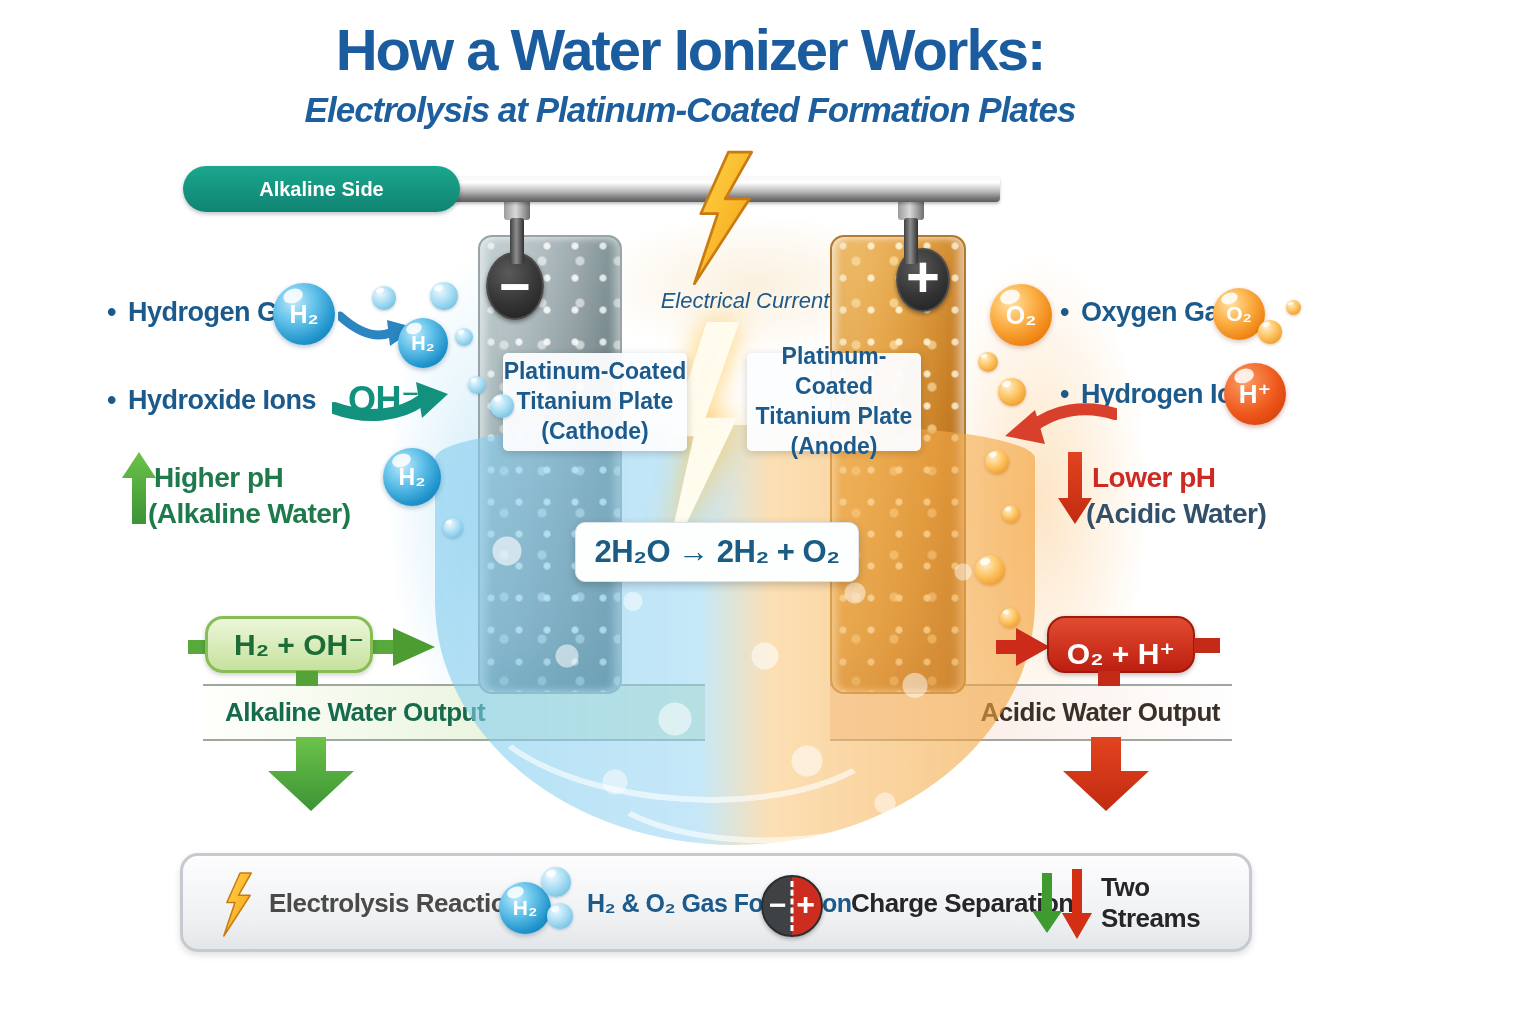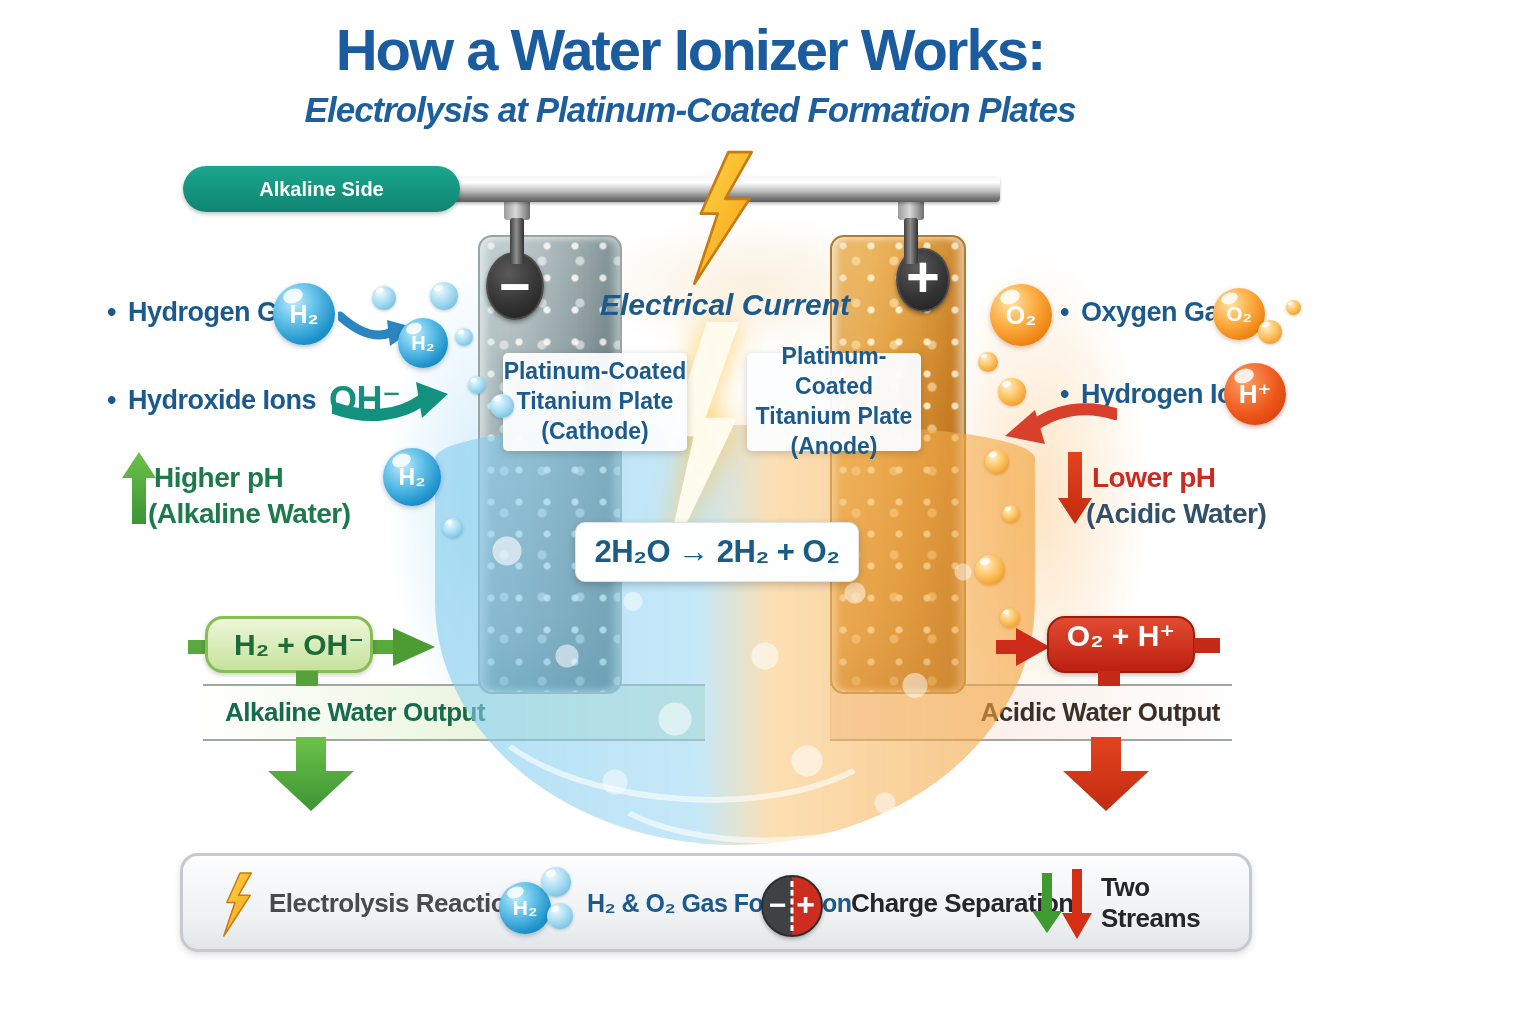--- a/index.html
+++ b/index.html
@@ -52,38 +52,38 @@
     box-shadow:inset 5px 0 7px rgba(255,255,255,.55), inset -6px 0 8px rgba(255,255,255,.5), inset 0 -30px 40px rgba(160,80,10,.28);
   }
   .badge{
     width:54px;height:64px;border-radius:50%;background:radial-gradient(circle at 38% 30%,#5a5a5a,#343434 55%,#1e1e1e);
     border:2px solid #4c4c4c;display:flex;align-items:center;justify-content:center;
     color:#ffffff;box-shadow:0 2px 4px rgba(0,0,0,.4);
   }
   .badge-minus{left:486px;top:252px;font-size:54px;font-weight:800;line-height:0;}
   .badge-plus{left:896px;top:248px;font-size:58px;font-weight:800;line-height:0;padding-bottom:6px;box-sizing:border-box;}
   
-  .current-label{left:600px;top:288px;width:290px;font-size:30px;font-weight:700;font-style:italic;color:#1d5a8c;}
+  .current-label{left:600px;top:288px;width:290px;text-align:center;font-size:22px;font-weight:400;font-style:italic;color:#1d5a8c;}
   .plate-label{
     top:353px;background:rgba(252,253,255,.95);border-radius:5px;box-shadow:0 2px 8px rgba(0,0,0,.18);
     color:#1d5a8c;font-size:23px;font-weight:700;line-height:1.3;text-align:center;white-space:pre-line;
     display:flex;align-items:center;justify-content:center;
   }
   .plate-label-cathode{left:503px;width:184px;height:98px;}
   .plate-label-anode{left:747px;width:174px;height:98px;}
   .equation-box{
     left:575px;top:522px;width:282px;height:58px;border-radius:10px;background:#fdfefe;
     border:1px solid #dfe3e5;box-shadow:0 3px 8px rgba(0,0,0,.2);
     display:flex;align-items:center;justify-content:center;
     color:#1a5c84;font-size:31px;font-weight:800;letter-spacing:-.5px;
   }
   
   .anno-row{display:flex;align-items:center;gap:12px;color:#1d5a8c;font-size:27px;font-weight:700;letter-spacing:-.5px;}
   .dot{font-size:27px;color:#1d5a8c;}
-  .ion-teal{color:#12917e;font-size:36px;font-weight:800;margin-left:1px;}
+  .ion-teal{color:#12917e;font-size:36px;font-weight:800;margin-left:20px;}
   .green-text{color:#1f7a4b;font-size:28px;font-weight:700;letter-spacing:-.5px;}
   .red-text{color:#cb2b22;font-size:28px;font-weight:700;letter-spacing:-.5px;}
   .slate-text{color:#33506b;font-size:28px;font-weight:700;letter-spacing:-.5px;}
   
   .bubble{border-radius:50%;display:flex;align-items:center;justify-content:center;color:#fff;font-weight:800;position:absolute;}
   .bubble::after{content:"";position:absolute;left:16%;top:10%;width:32%;height:22%;background:rgba(255,255,255,.85);border-radius:50%;transform:rotate(-18deg);}
   .bubble-h2{background:radial-gradient(circle at 34% 30%,#bfe9fa 0%,#63c2ea 35%,#1f93cb 70%,#0d6fa5 100%);box-shadow:0 2px 5px rgba(0,60,100,.3);}
   .bubble-o2{background:radial-gradient(circle at 34% 30%,#ffe2a2 0%,#fcae44 40%,#ee8110 75%,#cd6203 100%);box-shadow:0 2px 5px rgba(140,60,0,.3);}
   .bubble-hp{background:radial-gradient(circle at 34% 30%,#fb9e63 0%,#ee571b 55%,#c93703 100%);box-shadow:0 2px 5px rgba(140,30,0,.35);}
   .bubble-plain{background:radial-gradient(circle at 35% 30%,#ecf9ff 0%,#a9ddf3 45%,#58b2da 100%);box-shadow:0 1px 3px rgba(0,60,100,.25);}
@@ -92,21 +92,21 @@
   .out-box-green{
     left:205px;top:616px;width:168px;height:57px;border-radius:18px;
     background:linear-gradient(180deg,#edf6da 0%,#c6e29d 100%);border:3px solid #86bd55;box-sizing:border-box;
     display:flex;align-items:center;justify-content:center;color:#1d6b35;font-size:30px;font-weight:800;
     box-shadow:0 2px 5px rgba(0,0,0,.2);
     padding-left:20px;
   }
   .out-box-red{
     left:1047px;top:616px;width:148px;height:57px;border-radius:18px;
     background:linear-gradient(180deg,#e14c31 0%,#bd1f10 100%);border:2px solid #a01a0c;box-sizing:border-box;
-    display:flex;align-items:flex-start;justify-content:center;color:#ffffff;font-size:30px;font-weight:800;
+    display:flex;align-items:flex-end;justify-content:center;color:#ffffff;font-size:30px;font-weight:800;
     box-shadow:0 2px 5px rgba(0,0,0,.25);
   }
   .band{height:53px;border-top:2px solid #a0a6a0;border-bottom:2px solid #a0a6a0;display:flex;align-items:center;}
   .band-alkaline{left:203px;top:684px;width:502px;background:linear-gradient(90deg,#fffffc 0%,#eef7e4 45%,#daeccf 100%);}
   .band-acidic{left:830px;top:684px;width:402px;background:linear-gradient(90deg,#f6dcd1 0%,#fbf0ea 40%,#fefefe 100%);justify-content:flex-end;}
   .band-alkaline span{padding-left:22px;color:#176b4d;font-size:26px;font-weight:800;letter-spacing:-.5px;}
   .band-acidic span{padding-right:12px;color:#3a3028;font-size:26px;font-weight:800;letter-spacing:-.5px;}
   .stub{background:#55a238;}
   .stub-red{background:#c32b18;}
   

